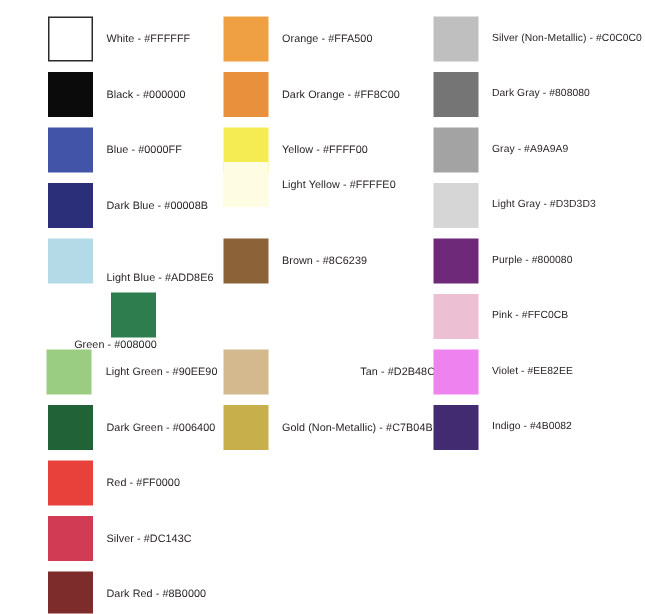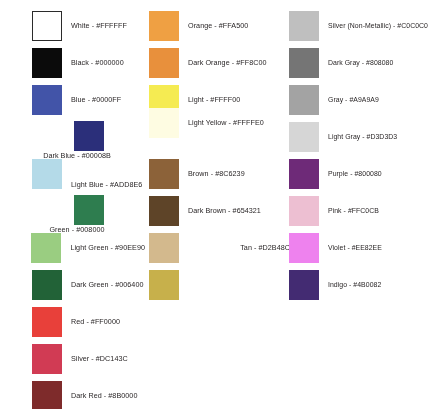--- a/index.html
+++ b/index.html
@@ -82,21 +82,21 @@
         <div class="swatch-label">White - #FFFFFF</div>
       </div>
       <div class="swatch-row" style="top: 47px;">
         <div class="swatch-chip" style="background: rgb(11, 11, 11);"></div>
         <div class="swatch-label">Black - #000000</div>
       </div>
       <div class="swatch-row" style="top: 84px;">
         <div class="swatch-chip" style="background: rgb(66, 84, 168);"></div>
         <div class="swatch-label">Blue - #0000FF</div>
       </div>
-      <div class="swatch-row" style="top: 121px; flex-direction: column;">
+      <div class="swatch-row" style="top: 121px;">
         <div class="swatch-chip" style="background: rgb(43, 47, 122);"></div>
         <div class="swatch-label">Dark Blue - #00008B</div>
       </div>
       <div class="swatch-row" style="top: 158px; align-items: flex-end;">
         <div class="swatch-chip" style="background: rgb(180, 218, 232);"></div>
         <div class="swatch-label">Light Blue - #ADD8E6</div>
       </div>
       <div class="swatch-row" style="top: 195px; flex-direction: column;">
         <div class="swatch-chip" style="background: rgb(46, 125, 79);"></div>
         <div class="swatch-label">Green - #008000</div>
@@ -126,40 +126,37 @@
       <div class="swatch-row" style="top: 10px;">
         <div class="swatch-chip" style="background: rgb(239, 160, 67);"></div>
         <div class="swatch-label">Orange - #FFA500</div>
       </div>
       <div class="swatch-row" style="top: 47px;">
         <div class="swatch-chip" style="background: rgb(232, 144, 60);"></div>
         <div class="swatch-label">Dark Orange - #FF8C00</div>
       </div>
       <div class="swatch-row" style="top: 84px;">
         <div class="swatch-chip" style="background: rgb(245, 235, 82);"></div>
-        <div class="swatch-label">Light - #FFFF00</div>
+        <div class="swatch-label">Yellow - #FFFF00</div>
       </div>
       <div class="swatch-row" style="top: 107px;">
         <div class="swatch-chip" style="background: rgb(254, 252, 226);"></div>
         <div class="swatch-label">Light Yellow - #FFFFE0</div>
       </div>
       <div class="swatch-row" style="top: 158px;">
         <div class="swatch-chip" style="background: rgb(140, 98, 57);"></div>
         <div class="swatch-label">Brown - #8C6239</div>
       </div>
-      <div class="swatch-row" style="top: 195px;">
-        <div class="swatch-chip" style="background: rgb(94, 68, 40);"></div>
-        <div class="swatch-label">Dark Brown - #654321</div>
-      </div>
       <div class="swatch-row" style="top: 232px; text-align: right;">
         <div class="swatch-chip" style="background: rgb(211, 185, 141);"></div>
         <div class="swatch-label">Tan - #D2B48C</div>
       </div>
       <div class="swatch-row" style="top: 269px;">
         <div class="swatch-chip" style="background: rgb(199, 176, 75);"></div>
+        <div class="swatch-label">Gold (Non-Metallic) - #C7B04B</div>
       </div>
     </div>
   <div class="swatch-column" id="column-3">
       <div class="swatch-row" style="top: 10px;">
         <div class="swatch-chip" style="background: rgb(191, 191, 191);"></div>
         <div class="swatch-label">Silver (Non-Metallic) - #C0C0C0</div>
       </div>
       <div class="swatch-row" style="top: 47px;">
         <div class="swatch-chip" style="background: rgb(117, 117, 117);"></div>
         <div class="swatch-label">Dark Gray - #808080</div>

